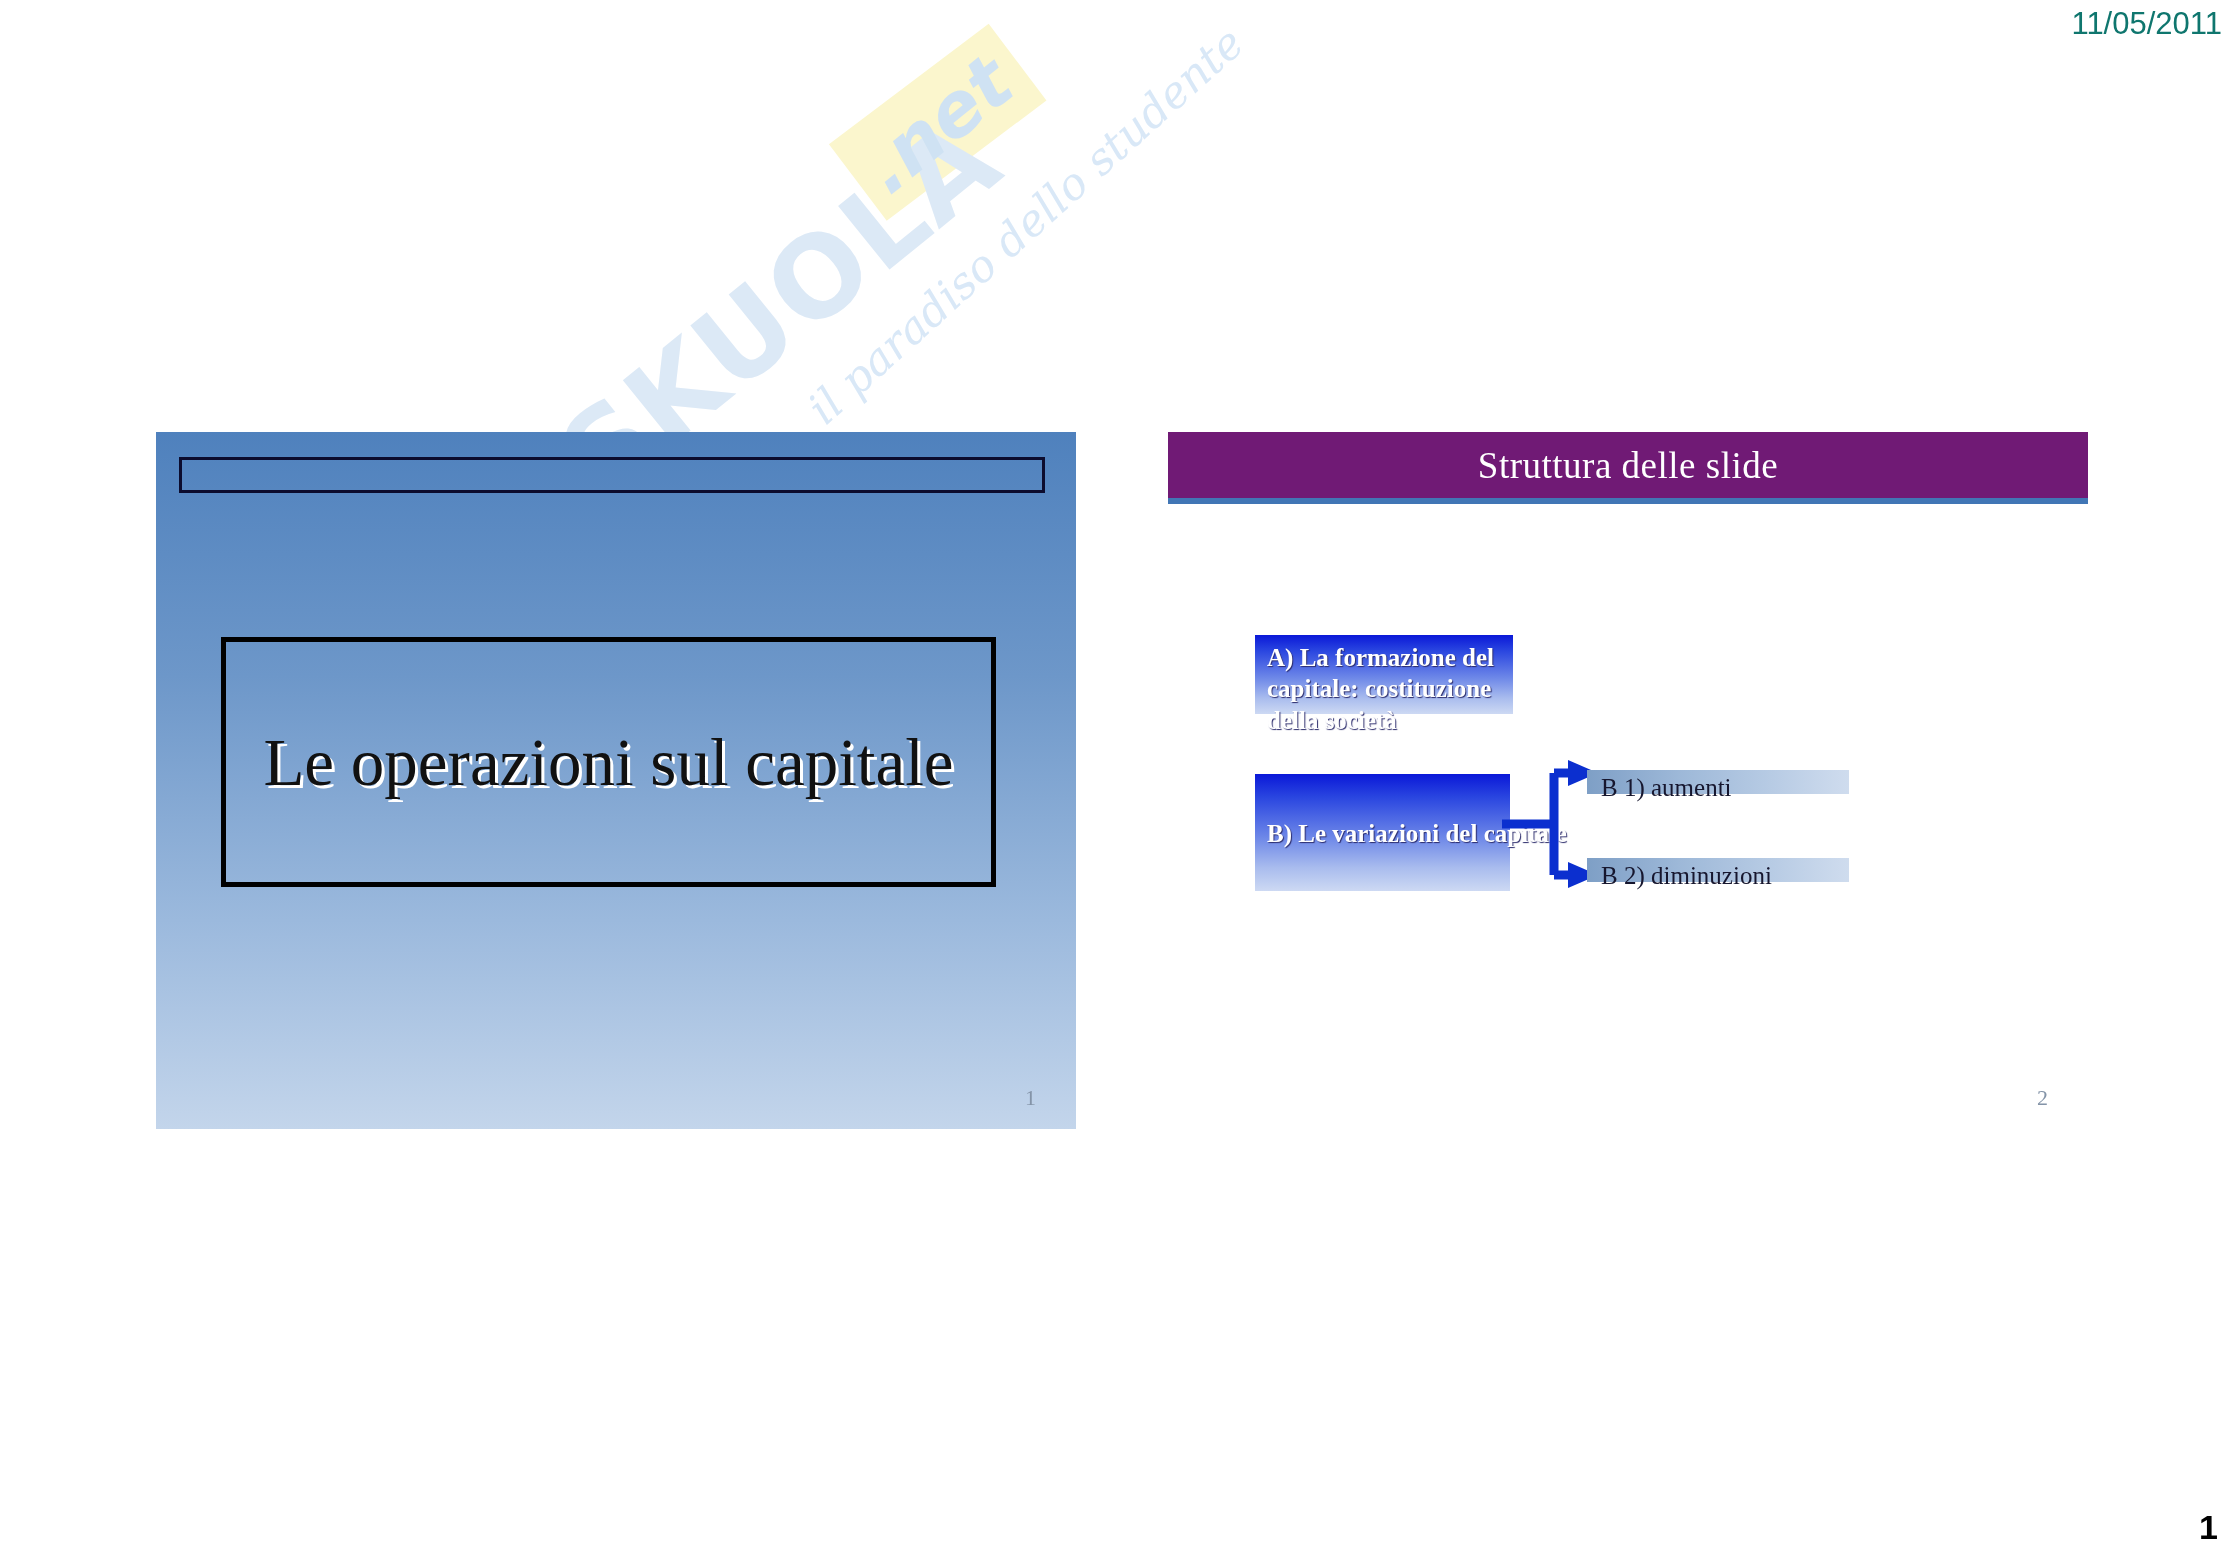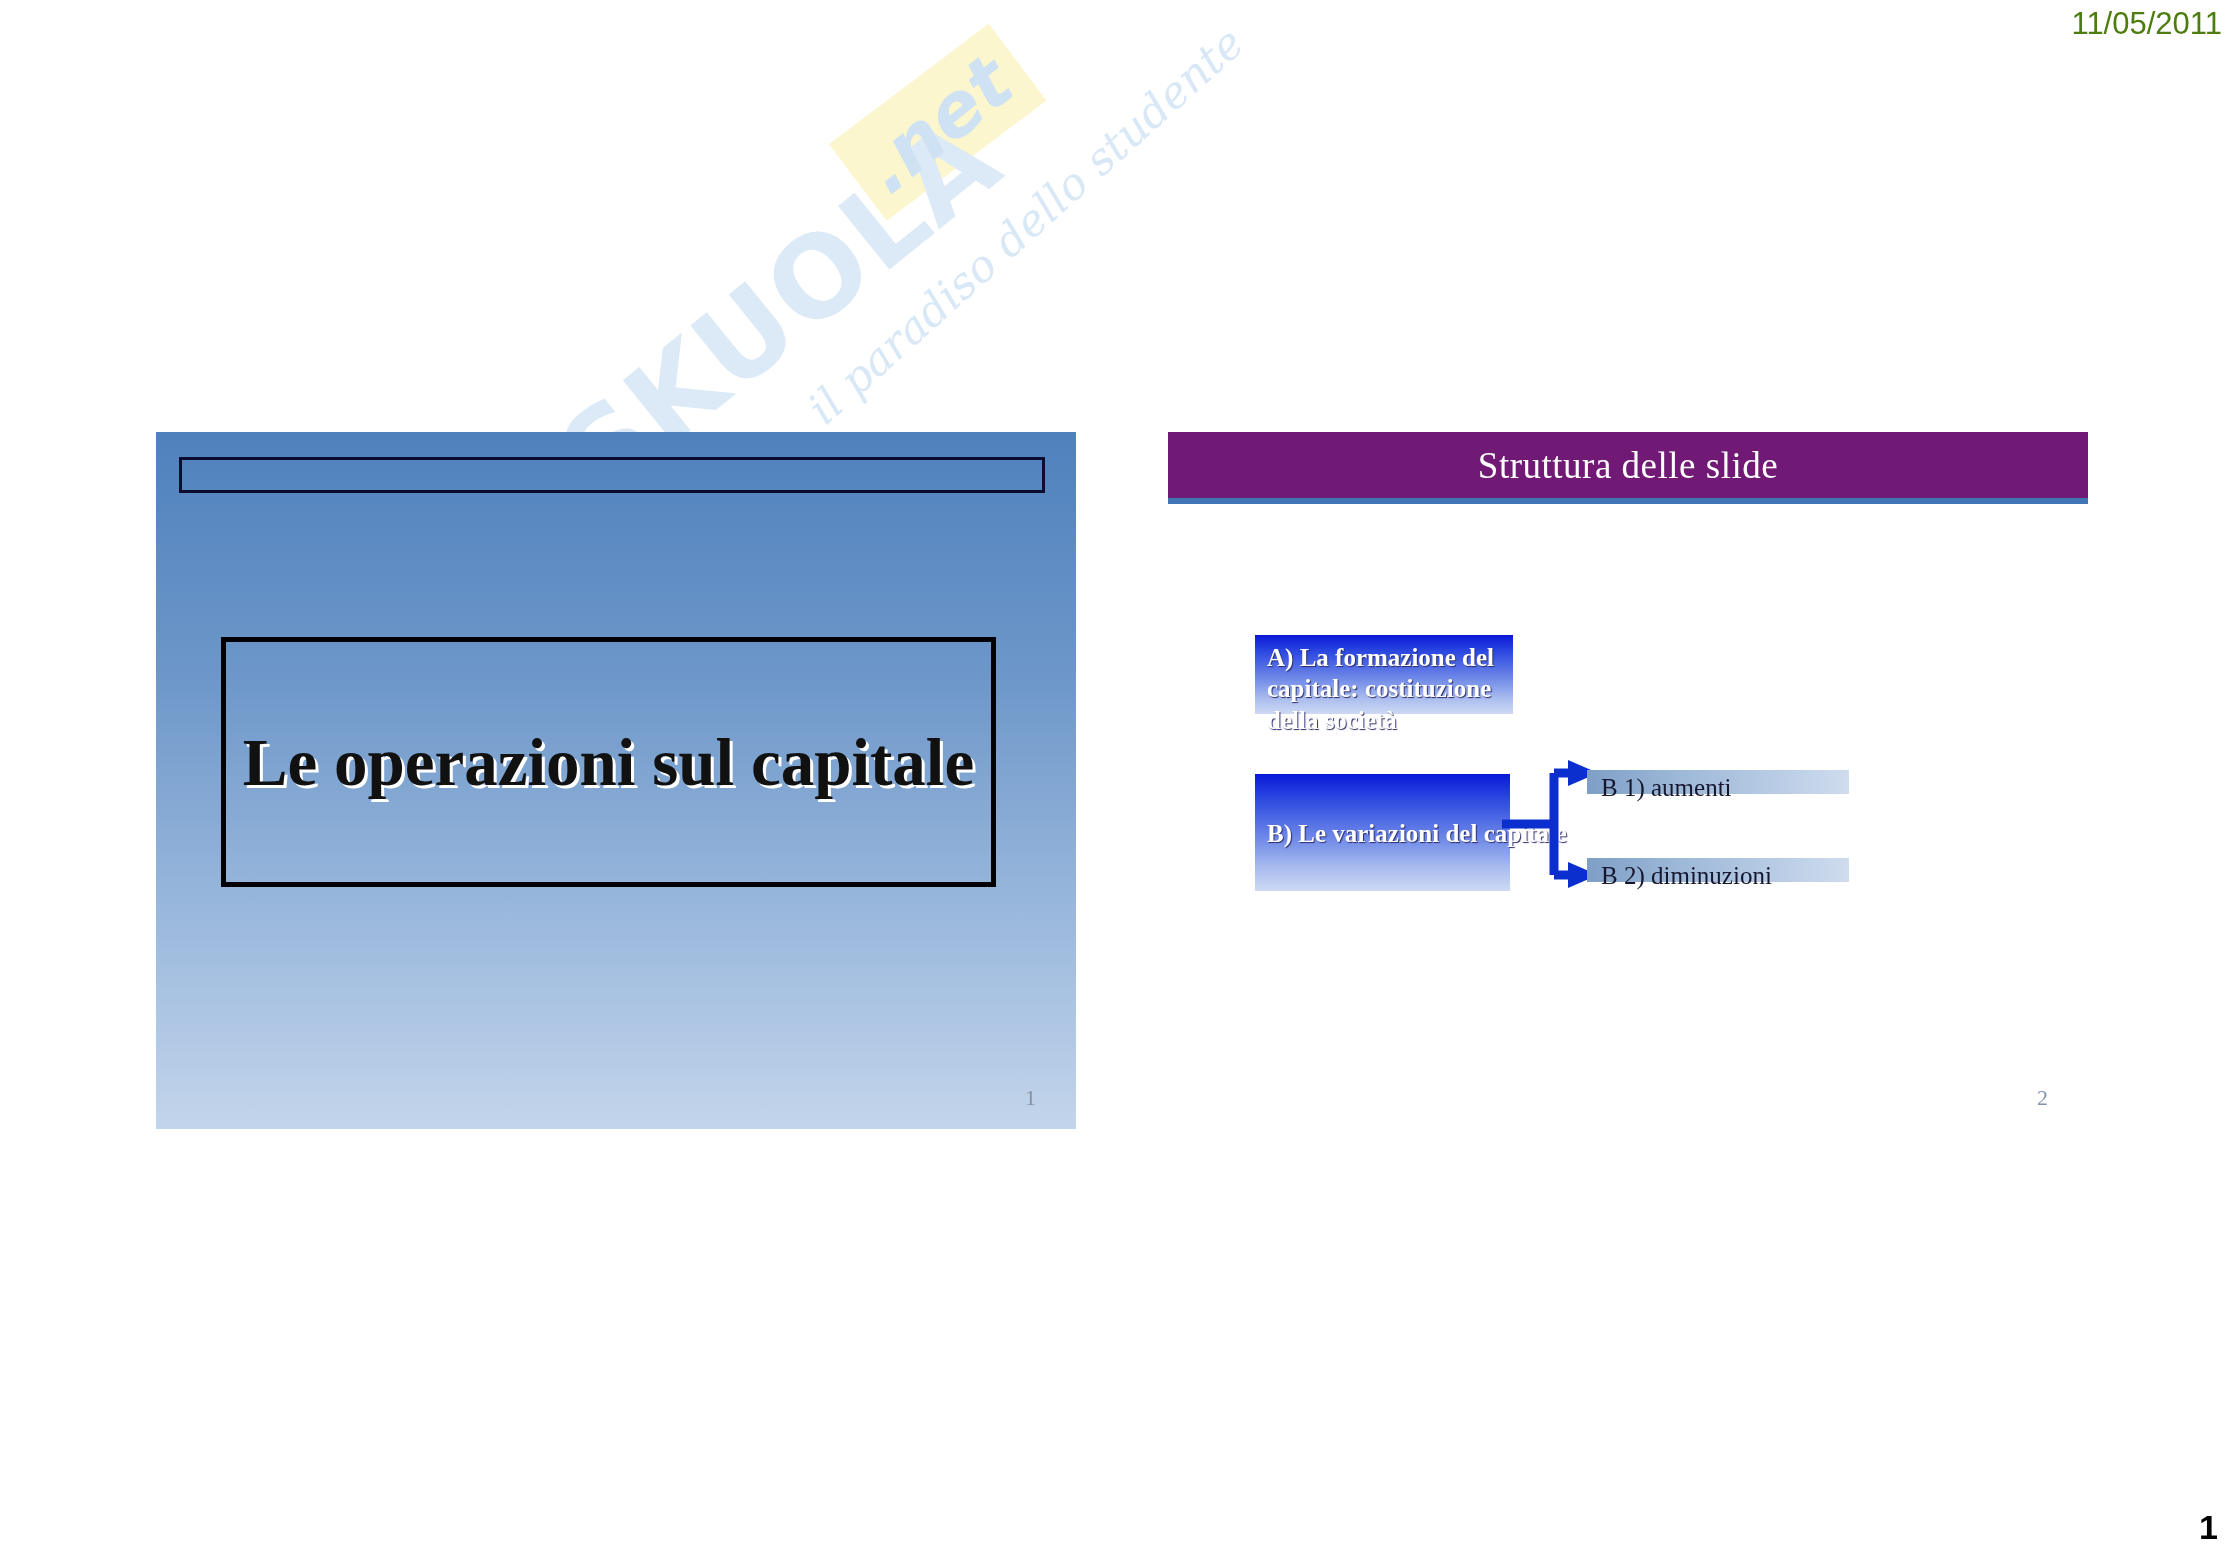--- a/index.html
+++ b/index.html
@@ -39,21 +39,21 @@
     position:absolute; left:150px; top:330px;
     font-family:"DejaVu Serif", serif;
     font-style:italic; font-size:44px; color:#d9e8f7;
     white-space:nowrap; transform:rotate(-3deg);
   }
 
   
   #page-date{
     position:absolute; right:16px; top:6px;
     font-family:"Liberation Sans", sans-serif;
-    font-size:31px; color:#4d7c0f; letter-spacing:0px;
+    font-size:31px; color:#0f766e; letter-spacing:0px;
   }
   #page-footer-number{
     position:absolute; right:20px; bottom:6px;
     font-family:"Liberation Sans", sans-serif;
     font-size:34px; color:#000; font-weight:bold;
   }
 
   
   .slide{ position:absolute; z-index:2; }
 
@@ -66,21 +66,21 @@
     position:absolute; left:23px; top:25px; width:866px; height:36px;
     border:3px solid #0c0c2e; box-sizing:border-box;
   }
   #slide1-title-box{
     position:absolute; left:65px; top:205px; width:775px; height:250px;
     border:5px solid #000000; box-sizing:border-box;
     display:flex; align-items:center; justify-content:center;
   }
   #slide1-title{
     font-family:"Liberation Serif", serif;
-    font-weight:bold; font-size:67px; color:#111111;
+    font-weight:normal; font-size:67px; color:#111111;
     text-shadow:3px 3px 0 #ffffff;
     white-space:nowrap;
   }
   .slide-number{
     position:absolute; right:40px; bottom:18px;
     font-family:"Liberation Serif", serif;
     font-size:22px; color:#8494a8;
   }
 
   

